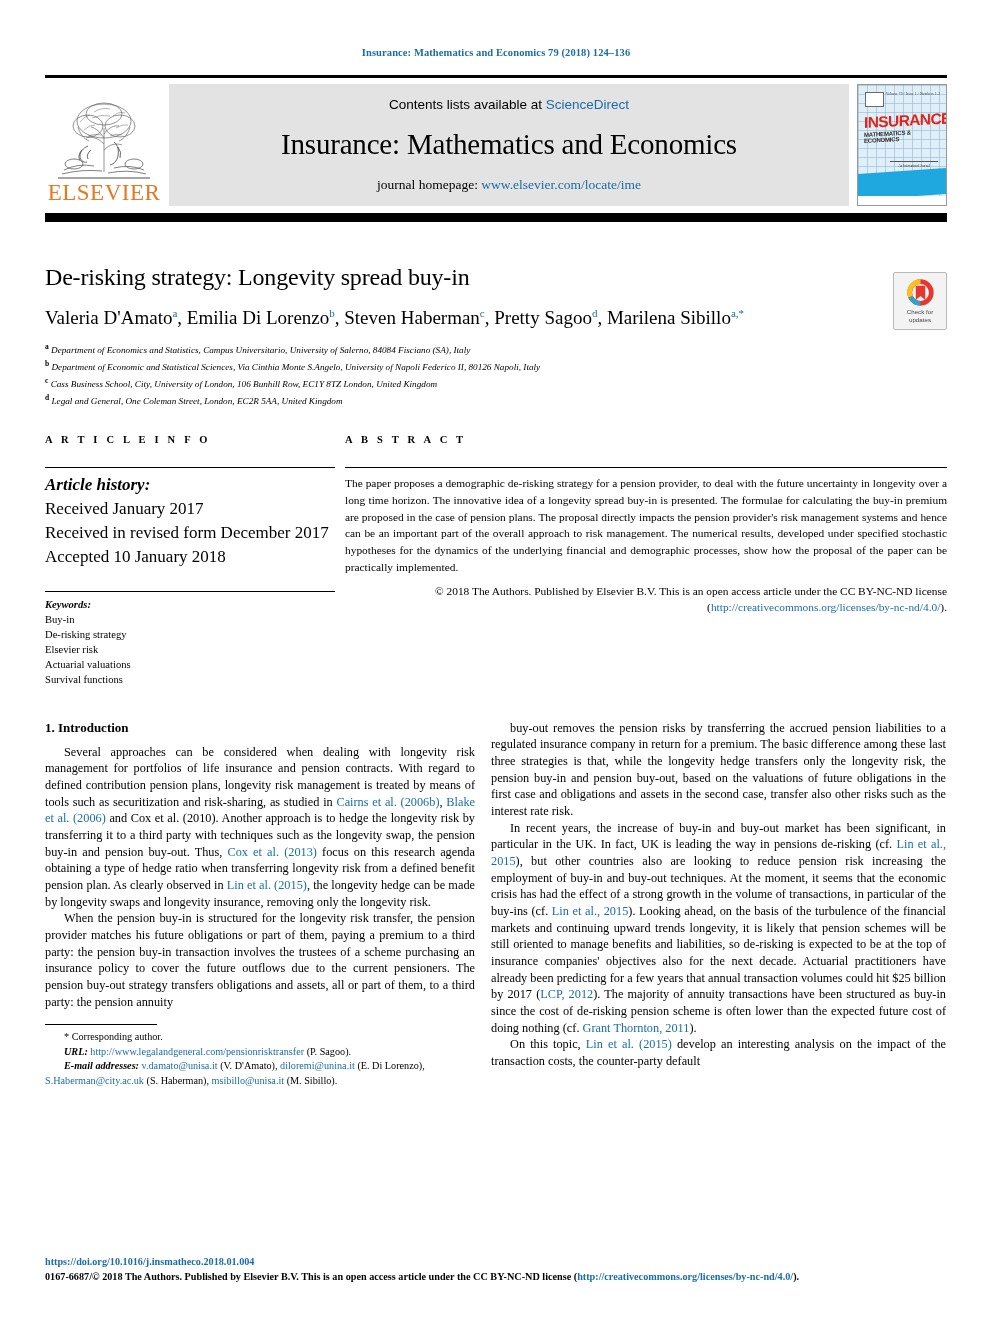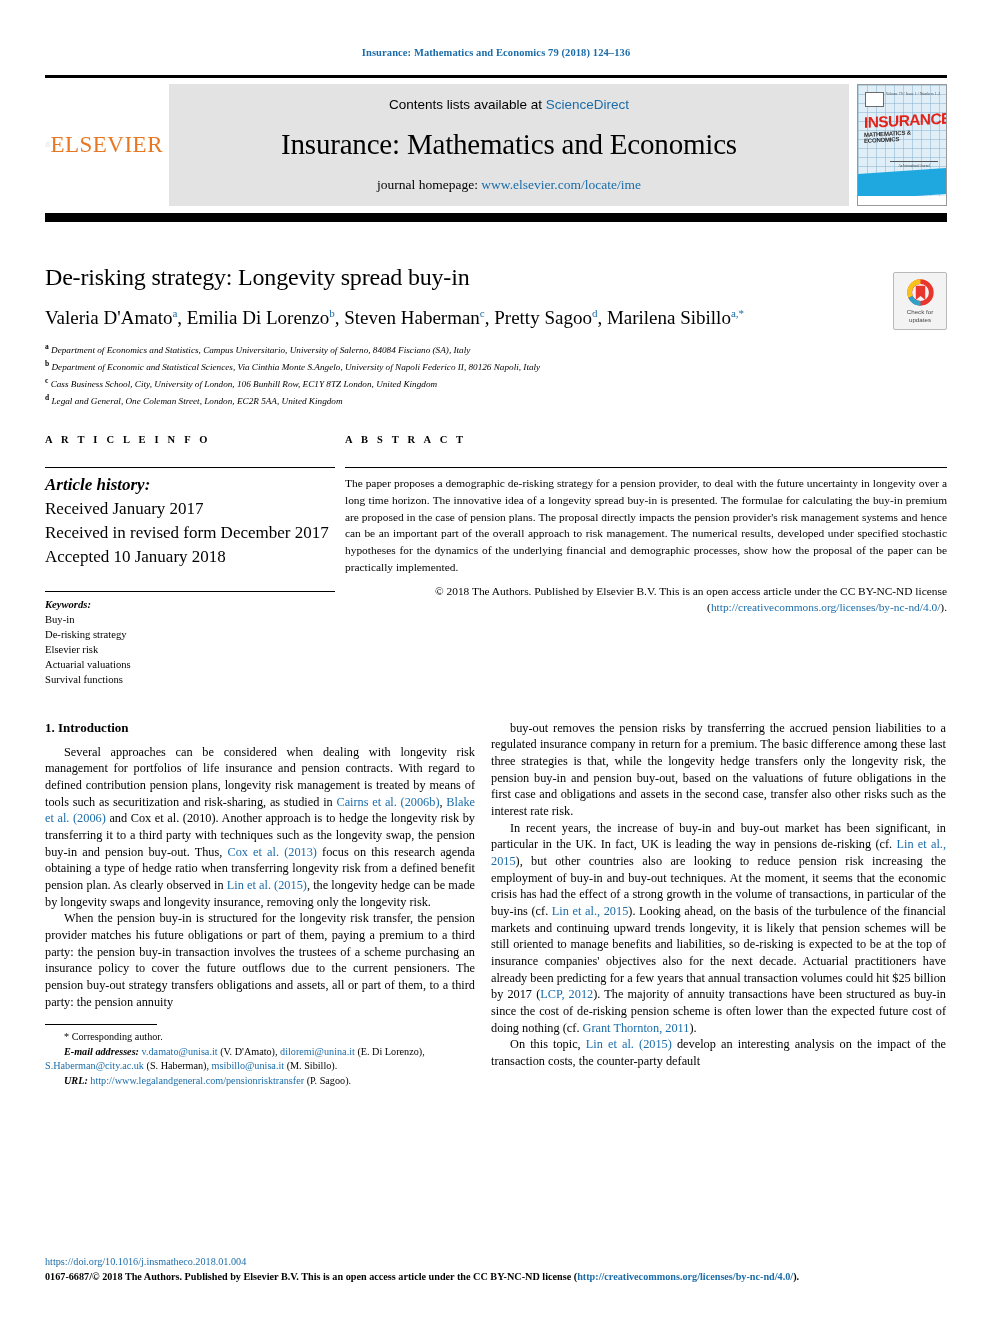--- a/index.html
+++ b/index.html
@@ -39,21 +39,21 @@
     border-top: 3px solid #000;
     padding-top: 6px;
     display: flex;
     align-items: stretch;
     height: 122px;
   }
   .elsevier-logo {
     width: 118px;
     flex: 0 0 118px;
     display: flex;
-    flex-direction: row;
+    flex-direction: column;
     align-items: center;
     justify-content: flex-end;
     padding-bottom: 2px;
   }
   .tree-svg { display:block; }
   .elsevier-word {
     font-family: "Liberation Serif", serif;
     font-size: 23px;
     letter-spacing: 0.5px;
     color: #E87722;
@@ -276,21 +276,21 @@
 
   
   .page-foot {
     position: absolute;
     left: 45px;
     right: 45px;
     bottom: 38px;
     font-size: 10.2px;
     line-height: 1.45;
   }
-  .doi-line a { color: #1b6ca8; text-decoration: none; font-weight: normal; }
+  .doi-line a { color: #1b6ca8; text-decoration: none; font-weight: bold; }
   .issn-line { font-weight: bold; }
   .issn-line a { color: #1b6ca8; text-decoration: none; font-weight: bold; }
 </style>
 </head>
 <body>
 
 <div class="page">
 
   <div class="running-head">Insurance: Mathematics and Economics 79 (2018) 124–136</div>
 
@@ -430,22 +430,22 @@
   <div class="body-cols">
     <div class="bcol left">
       <h2 class="sec-title">1. Introduction</h2>
       <div>
           <p class="body-p">Several approaches can be considered when dealing with longevity risk management for portfolios of life insurance and pension contracts. With regard to defined contribution pension plans, longevity risk management is treated by means of tools such as securitization and risk-sharing, as studied in <a class="ref" href="#" style="text-decoration: none;">Cairns et al. (2006b)</a>, <a class="ref" href="#" style="text-decoration: none;">Blake et al. (2006)</a> and Cox et al. (2010). Another approach is to hedge the longevity risk by transferring it to a third party with techniques such as the longevity swap, the pension buy-in and pension buy-out. Thus, <a class="ref" href="#" style="text-decoration: none;">Cox et al. (2013)</a> focus on this research agenda obtaining a type of hedge ratio when transferring longevity risk from a defined benefit pension plan. As clearly observed in <a class="ref" href="#" style="text-decoration: none;">Lin et al. (2015)</a>, the longevity hedge can be made by longevity swaps and longevity insurance, removing only the longevity risk.</p>
           <p class="body-p">When the pension buy-in is structured for the longevity risk transfer, the pension provider matches his future obligations or part of them, paying a premium to a third party: the pension buy-in transaction involves the trustees of a scheme purchasing an insurance policy to cover the future outflows due to the current pensioners. The pension buy-out strategy transfers obligations and assets, all or part of them, to a third party: the pension annuity</p>
         </div>
 
       <div class="footnotes">
         <div class="fn-indent">* Corresponding author.</div>
+        <div class="fn-indent"><span class="it">URL: </span><a href="#">http://www.legalandgeneral.com/pensionrisktransfer</a><span> (P. Sagoo).</span></div>
         <div class="fn-indent"><span class="it">E-mail addresses: </span><a href="#">v.damato@unisa.it</a><span> (V. D'Amato), </span><a href="#">diloremi@unina.it</a><span> (E. Di Lorenzo), </span><a href="#">S.Haberman@city.ac.uk</a><span> (S. Haberman), </span><a href="#">msibillo@unisa.it</a><span> (M. Sibillo).</span></div>
-        <div class="fn-indent"><span class="it">URL: </span><a href="#">http://www.legalandgeneral.com/pensionrisktransfer</a><span> (P. Sagoo).</span></div>
       </div>
     </div>
 
     <div class="bcol right">
       <div>
           <p class="body-p">buy-out removes the pension risks by transferring the accrued pension liabilities to a regulated insurance company in return for a premium. The basic difference among these last three strategies is that, while the longevity hedge transfers only the longevity risk, the pension buy-in and pension buy-out, based on the valuations of future obligations in the first case and obligations and assets in the second case, transfer also other risks such as the interest rate risk.</p>
           <p class="body-p">In recent years, the increase of buy-in and buy-out market has been significant, in particular in the UK. In fact, UK is leading the way in pensions de-risking (cf. <a class="ref" href="#" style="text-decoration: none;">Lin et al., 2015</a>), but other countries also are looking to reduce pension risk increasing the employment of buy-in and buy-out techniques. At the moment, it seems that the economic crisis has had the effect of a strong growth in the volume of transactions, in particular of the buy-ins (cf. <a class="ref" href="#" style="text-decoration: none;">Lin et al., 2015</a>). Looking ahead, on the basis of the turbulence of the financial markets and continuing upward trends longevity, it is likely that pension schemes will be still oriented to manage benefits and liabilities, so de-risking is expected to be at the top of insurance companies' objectives also for the next decade. Actuarial practitioners have already been predicting for a few years that annual transaction volumes could hit $25 billion by 2017 (<a class="ref" href="#" style="text-decoration: none;">LCP, 2012</a>). The majority of annuity transactions have been structured as buy-in since the cost of de-risking pension scheme is often lower than the expected future cost of doing nothing (cf. <a class="ref" href="#" style="text-decoration: none;">Grant Thornton, 2011</a>).</p>
           <p class="body-p">On this topic, <a class="ref" href="#" style="text-decoration: none;">Lin et al. (2015)</a> develop an interesting analysis on the impact of the transaction costs, the counter-party default</p>
         </div>
     </div>

